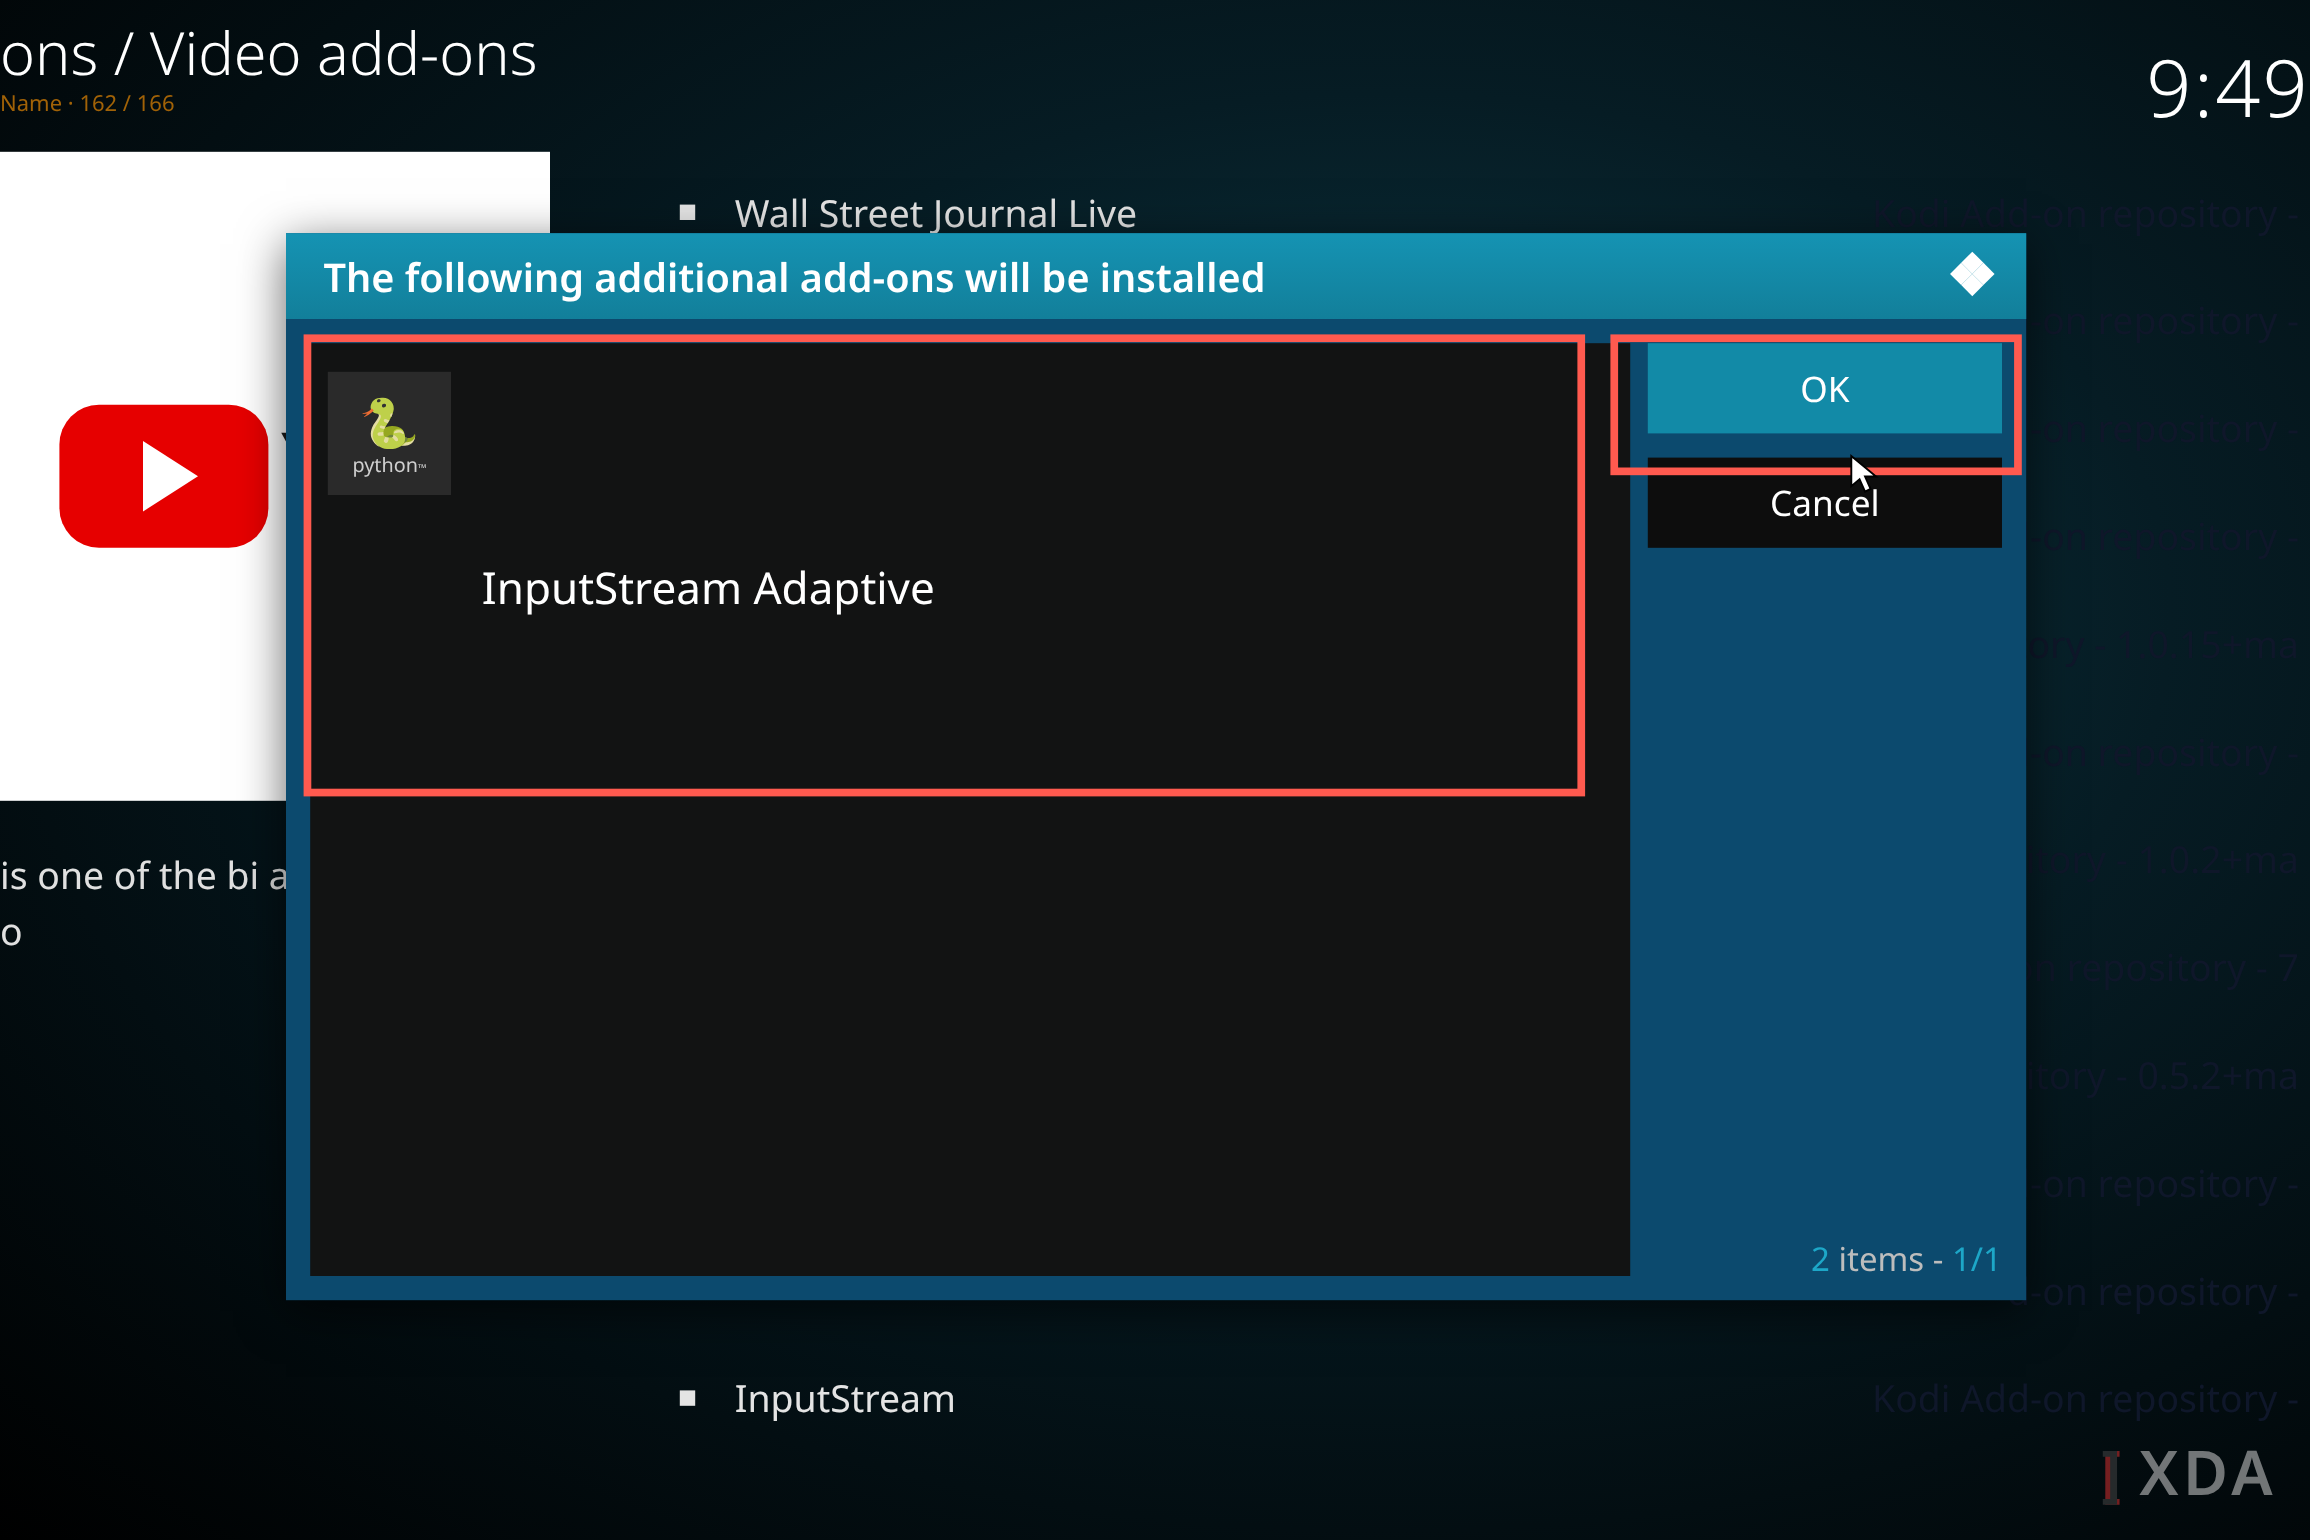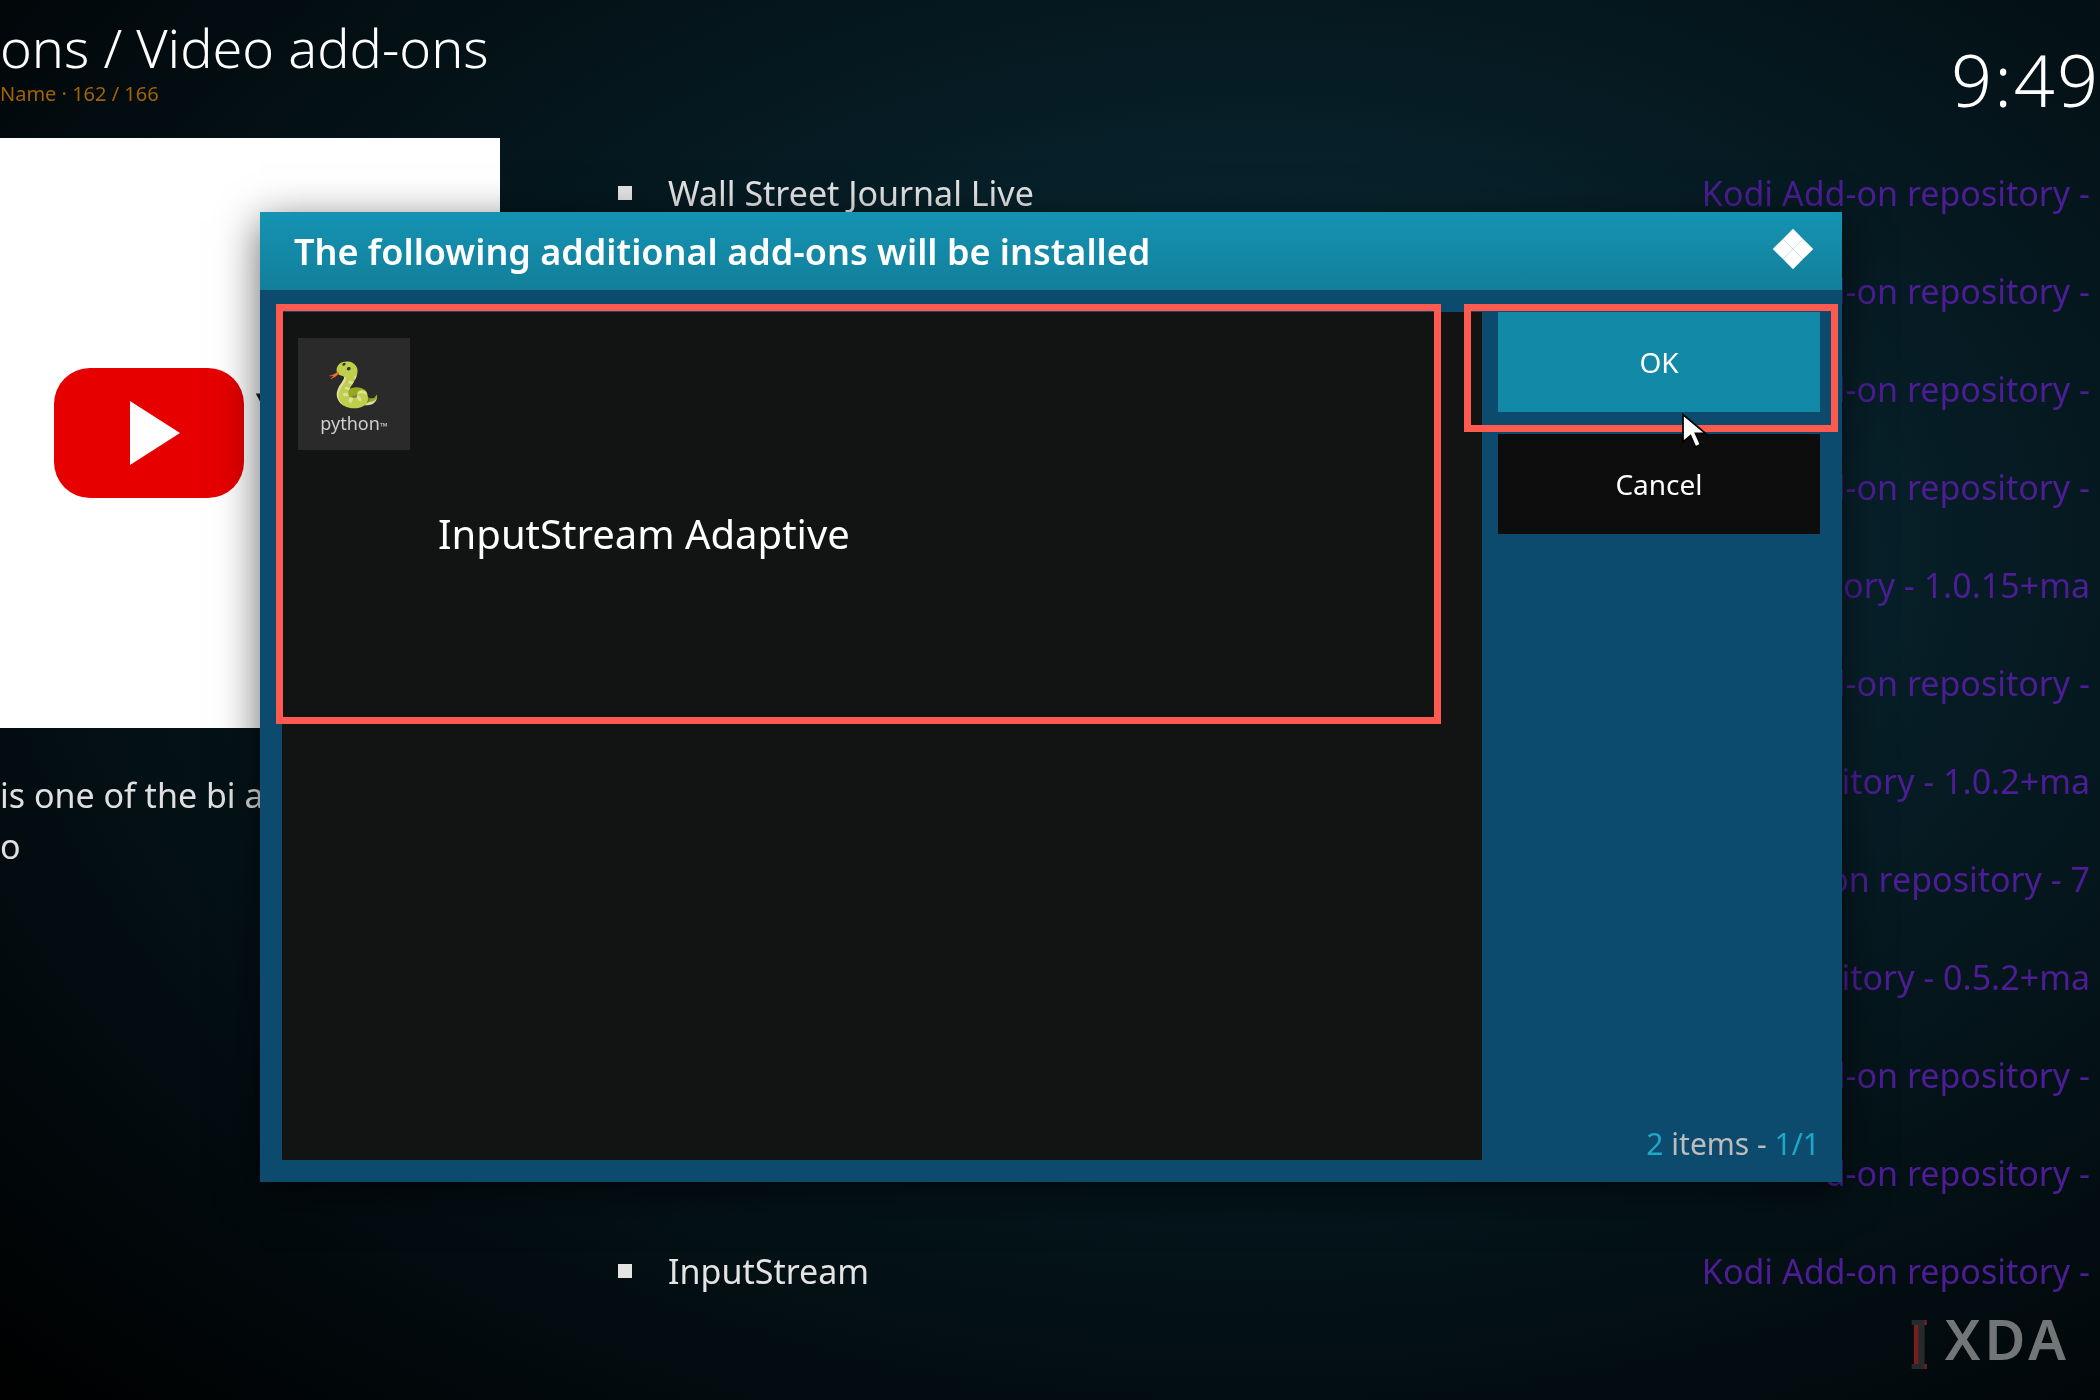--- a/index.html
+++ b/index.html
@@ -49,21 +49,21 @@
 
   .repo-list {
     position:absolute; top: 144px; left: 612px; right: 0;
   }
   .repo-row {
     display:flex; align-items:center; justify-content:space-between;
     height: 98px; padding: 0 10px 0 0; font-size: 34px; color:#e4e4e4;
   }
   .repo-row .bullet { width:14px; height:14px; background:#e4e4e4; margin:0 36px 0 6px; }
   .repo-row .name { flex:1; }
-  .repo-row .source { color:#4c1d95; white-space:nowrap; }
+  .repo-row .source { color:#0f172a; white-space:nowrap; }
 
   .watermark {
     position:absolute; right: 30px; bottom: 24px;
     display:flex; align-items:center; gap:12px;
     color:#cfcfcf; font-size:56px; font-weight:600; letter-spacing:4px;
     opacity:0.55;
   }
   .wm-bracket { color:#d32f2f; }
 
   
@@ -102,22 +102,22 @@
   .addon-icon.placeholder { background:transparent; }
   .addon-text .title { font-size:40px; color:#fff; font-weight:400; margin-bottom:6px; }
   .addon-text .sub { font-size:30px; color:#bdbdbd; }
 
   .actions-col {
     width: 360px; padding: 22px 22px 18px 16px;
     display:flex; flex-direction:column; align-items:stretch; gap:22px;
     position:relative;
   }
   .btn {
-    height: 100px; display:flex; align-items:center; justify-content:center;
-    font-size:28px; color:#fff; cursor:pointer;
+    height: 82px; display:flex; align-items:center; justify-content:center;
+    font-size:32px; color:#fff; cursor:pointer;
     background:#0d0d0d;
   }
   .btn.primary { background:#128aa7; }
   .footer-count {
     margin-top:auto; align-self:flex-end;
     font-size:30px; color:#bdbdbd;
   }
   .footer-count .accent { color:#1da7c8; }
 
   

